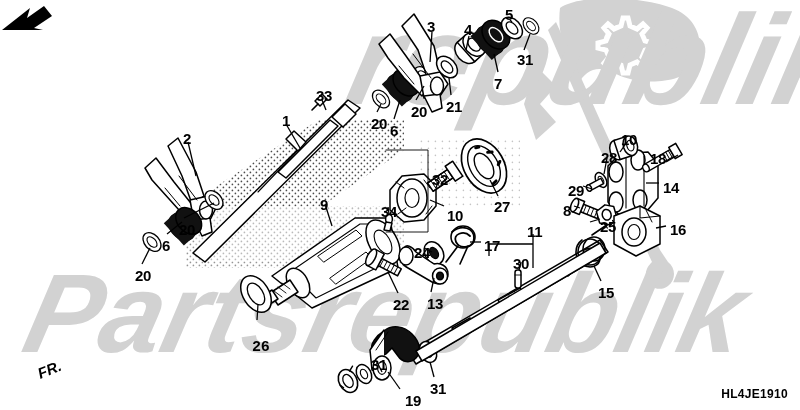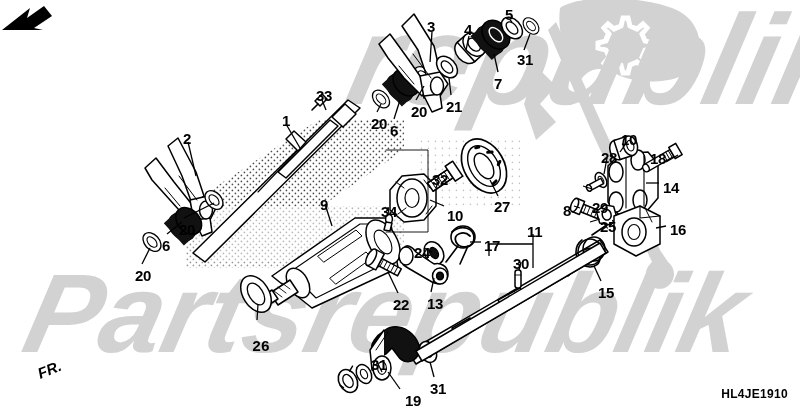--- a/index.html
+++ b/index.html
@@ -422,21 +422,21 @@
       <div class="callout" style="left: 371px; top: 116px;">20</div>
       <div class="callout" style="left: 320px; top: 197px;">9</div>
       <div class="callout" style="left: 381px; top: 204px;">34</div>
       <div class="callout" style="left: 432px; top: 172px;">32</div>
       <div class="callout" style="left: 447px; top: 208px;">10</div>
       <div class="callout" style="left: 494px; top: 199px;">27</div>
       <div class="callout" style="left: 621px; top: 132px;">10</div>
       <div class="callout" style="left: 601px; top: 150px;">28</div>
       <div class="callout" style="left: 650px; top: 151px;">18</div>
       <div class="callout" style="left: 663px; top: 180px;">14</div>
-      <div class="callout" style="left: 568px; top: 200px; margin-left: 24px;">29</div>
+      <div class="callout" style="left: 568px; top: 183px;">29</div>
       <div class="callout" style="left: 563px; top: 203px;">8</div>
       <div class="callout" style="left: 576px; top: 219px; margin-left: 24px;">25</div>
       <div class="callout" style="left: 670px; top: 222px;">16</div>
       <div class="callout" style="left: 598px; top: 285px;">15</div>
       <div class="callout" style="left: 527px; top: 224px; text-align: right;">11</div>
       <div class="callout" style="left: 513px; top: 256px;">30</div>
       <div class="callout" style="left: 484px; top: 238px;">17</div>
       <div class="callout" style="left: 414px; top: 245px;">24</div>
       <div class="callout" style="left: 393px; top: 297px;">22</div>
       <div class="callout" style="left: 427px; top: 296px;">13</div>

